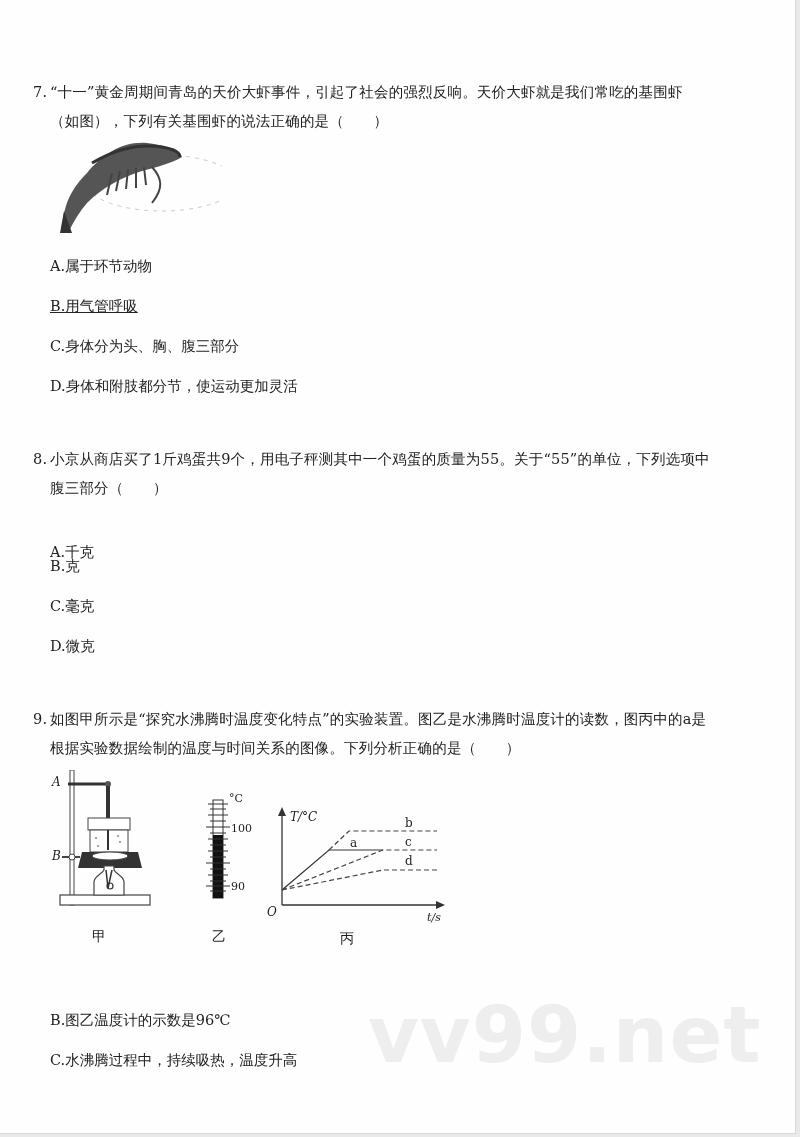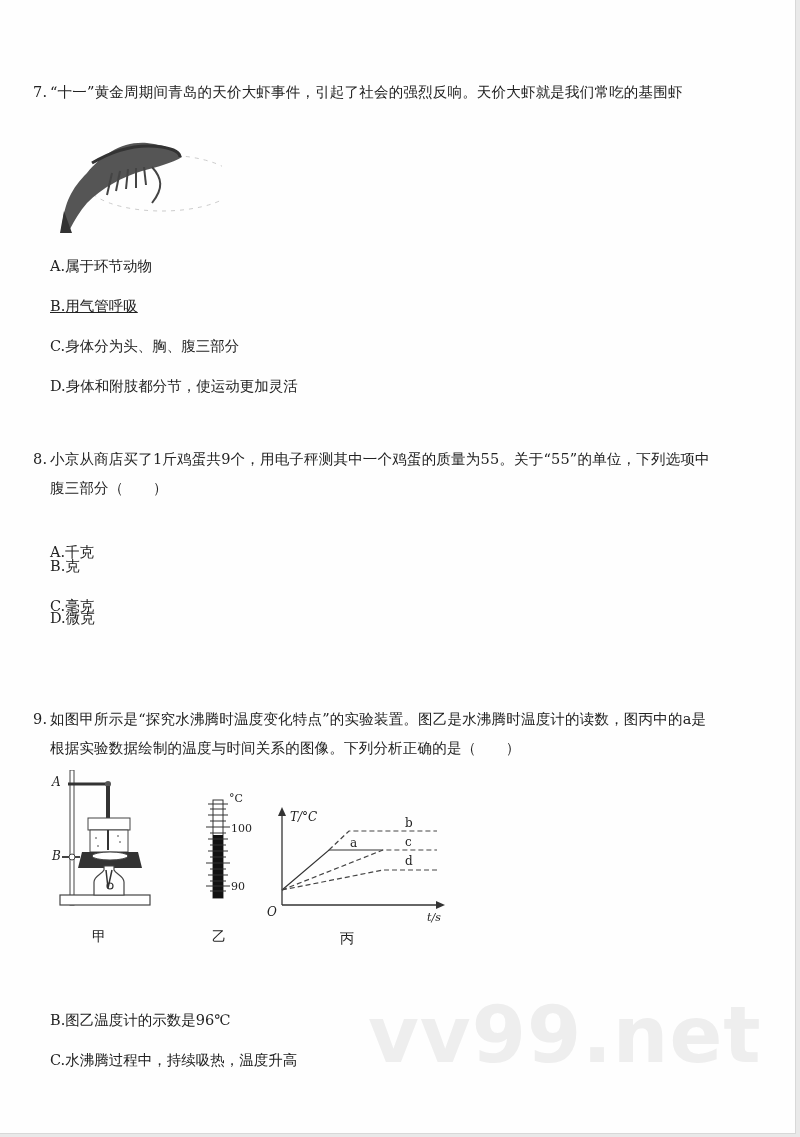--- a/index.html
+++ b/index.html
@@ -22,20 +22,21 @@
   }
   svg { position:absolute; }
 </style>
 </head>
 <body>
 
 <div class="page">
 
   <div class="q-stem" style="top:78px;">
     <span class="q-num">7.</span><span>“十一”黄金周期间青岛的天价大虾事件，引起了社会的强烈反响。天价大虾就是我们常吃的基围虾</span>
+    <span class="q-line2">（如图），下列有关基围虾的说法正确的是（　　）</span>
   </div>
 
   <svg style="left:52px; top:133px;" width="170" height="100" viewBox="0 0 170 100">
     <ellipse cx="110" cy="50" rx="75" ry="28" fill="none" stroke="#ccc" stroke-width="1" stroke-dasharray="4 5"></ellipse>
     <path d="M10 95 C12 70 20 55 35 40 C50 22 70 8 95 10 C115 12 125 18 130 24 C120 30 105 34 90 38 C70 44 50 55 35 70 C28 78 22 88 18 96 Z" fill="#555"></path>
     <path d="M40 30 C60 18 85 10 110 14 C122 16 128 20 128 24" fill="none" stroke="#333" stroke-width="3"></path>
     <g stroke="#444" stroke-width="2">
       <line x1="60" y1="40" x2="55" y2="62"></line>
       <line x1="68" y1="38" x2="64" y2="58"></line>
       <line x1="76" y1="36" x2="74" y2="56"></line>
@@ -52,21 +53,21 @@
   <div class="opt" style="top:376px;"><span>D.</span><span>身体和附肢都分节，使运动更加灵活</span></div>
 
   <div class="q-stem" style="top:445px;">
     <span class="q-num">8.</span><span>小京从商店买了1斤鸡蛋共9个，用电子秤测其中一个鸡蛋的质量为55。关于“55”的单位，下列选项中</span>
     <span class="q-line2">腹三部分（　　）</span>
   </div>
 
   <div class="opt" style="top:516px;margin-top:26px;"><span>A.</span><span>千克</span></div>
   <div class="opt" style="top:556px;"><span>B.</span><span>克</span></div>
   <div class="opt" style="top:596px;text-align:center;"><span>C.</span><span>毫克</span></div>
-  <div class="opt" style="top:608px;"><span>D.</span><span>微克</span></div>
+  <div class="opt" style="top:636px;"><span>D.</span><span>微克</span></div>
 
   <div class="q-stem" style="top:705px;">
     <span class="q-num">9.</span><span>如图甲所示是“探究水沸腾时温度变化特点”的实验装置。图乙是水沸腾时温度计的读数，图丙中的a是</span>
     <span class="q-line2">根据实验数据绘制的温度与时间关系的图像。下列分析正确的是（　　）</span>
   </div>
 
   <svg style="left:50px; top:770px;" width="110" height="145" viewBox="0 0 110 145">
     <rect x="20" y="0" width="4" height="135" fill="#fff" stroke="#444" stroke-width="1"></rect>
     <rect x="10" y="125" width="90" height="10" fill="#fff" stroke="#444" stroke-width="1.2"></rect>
     <line x1="18" y1="14" x2="58" y2="14" stroke="#333" stroke-width="3"></line>

